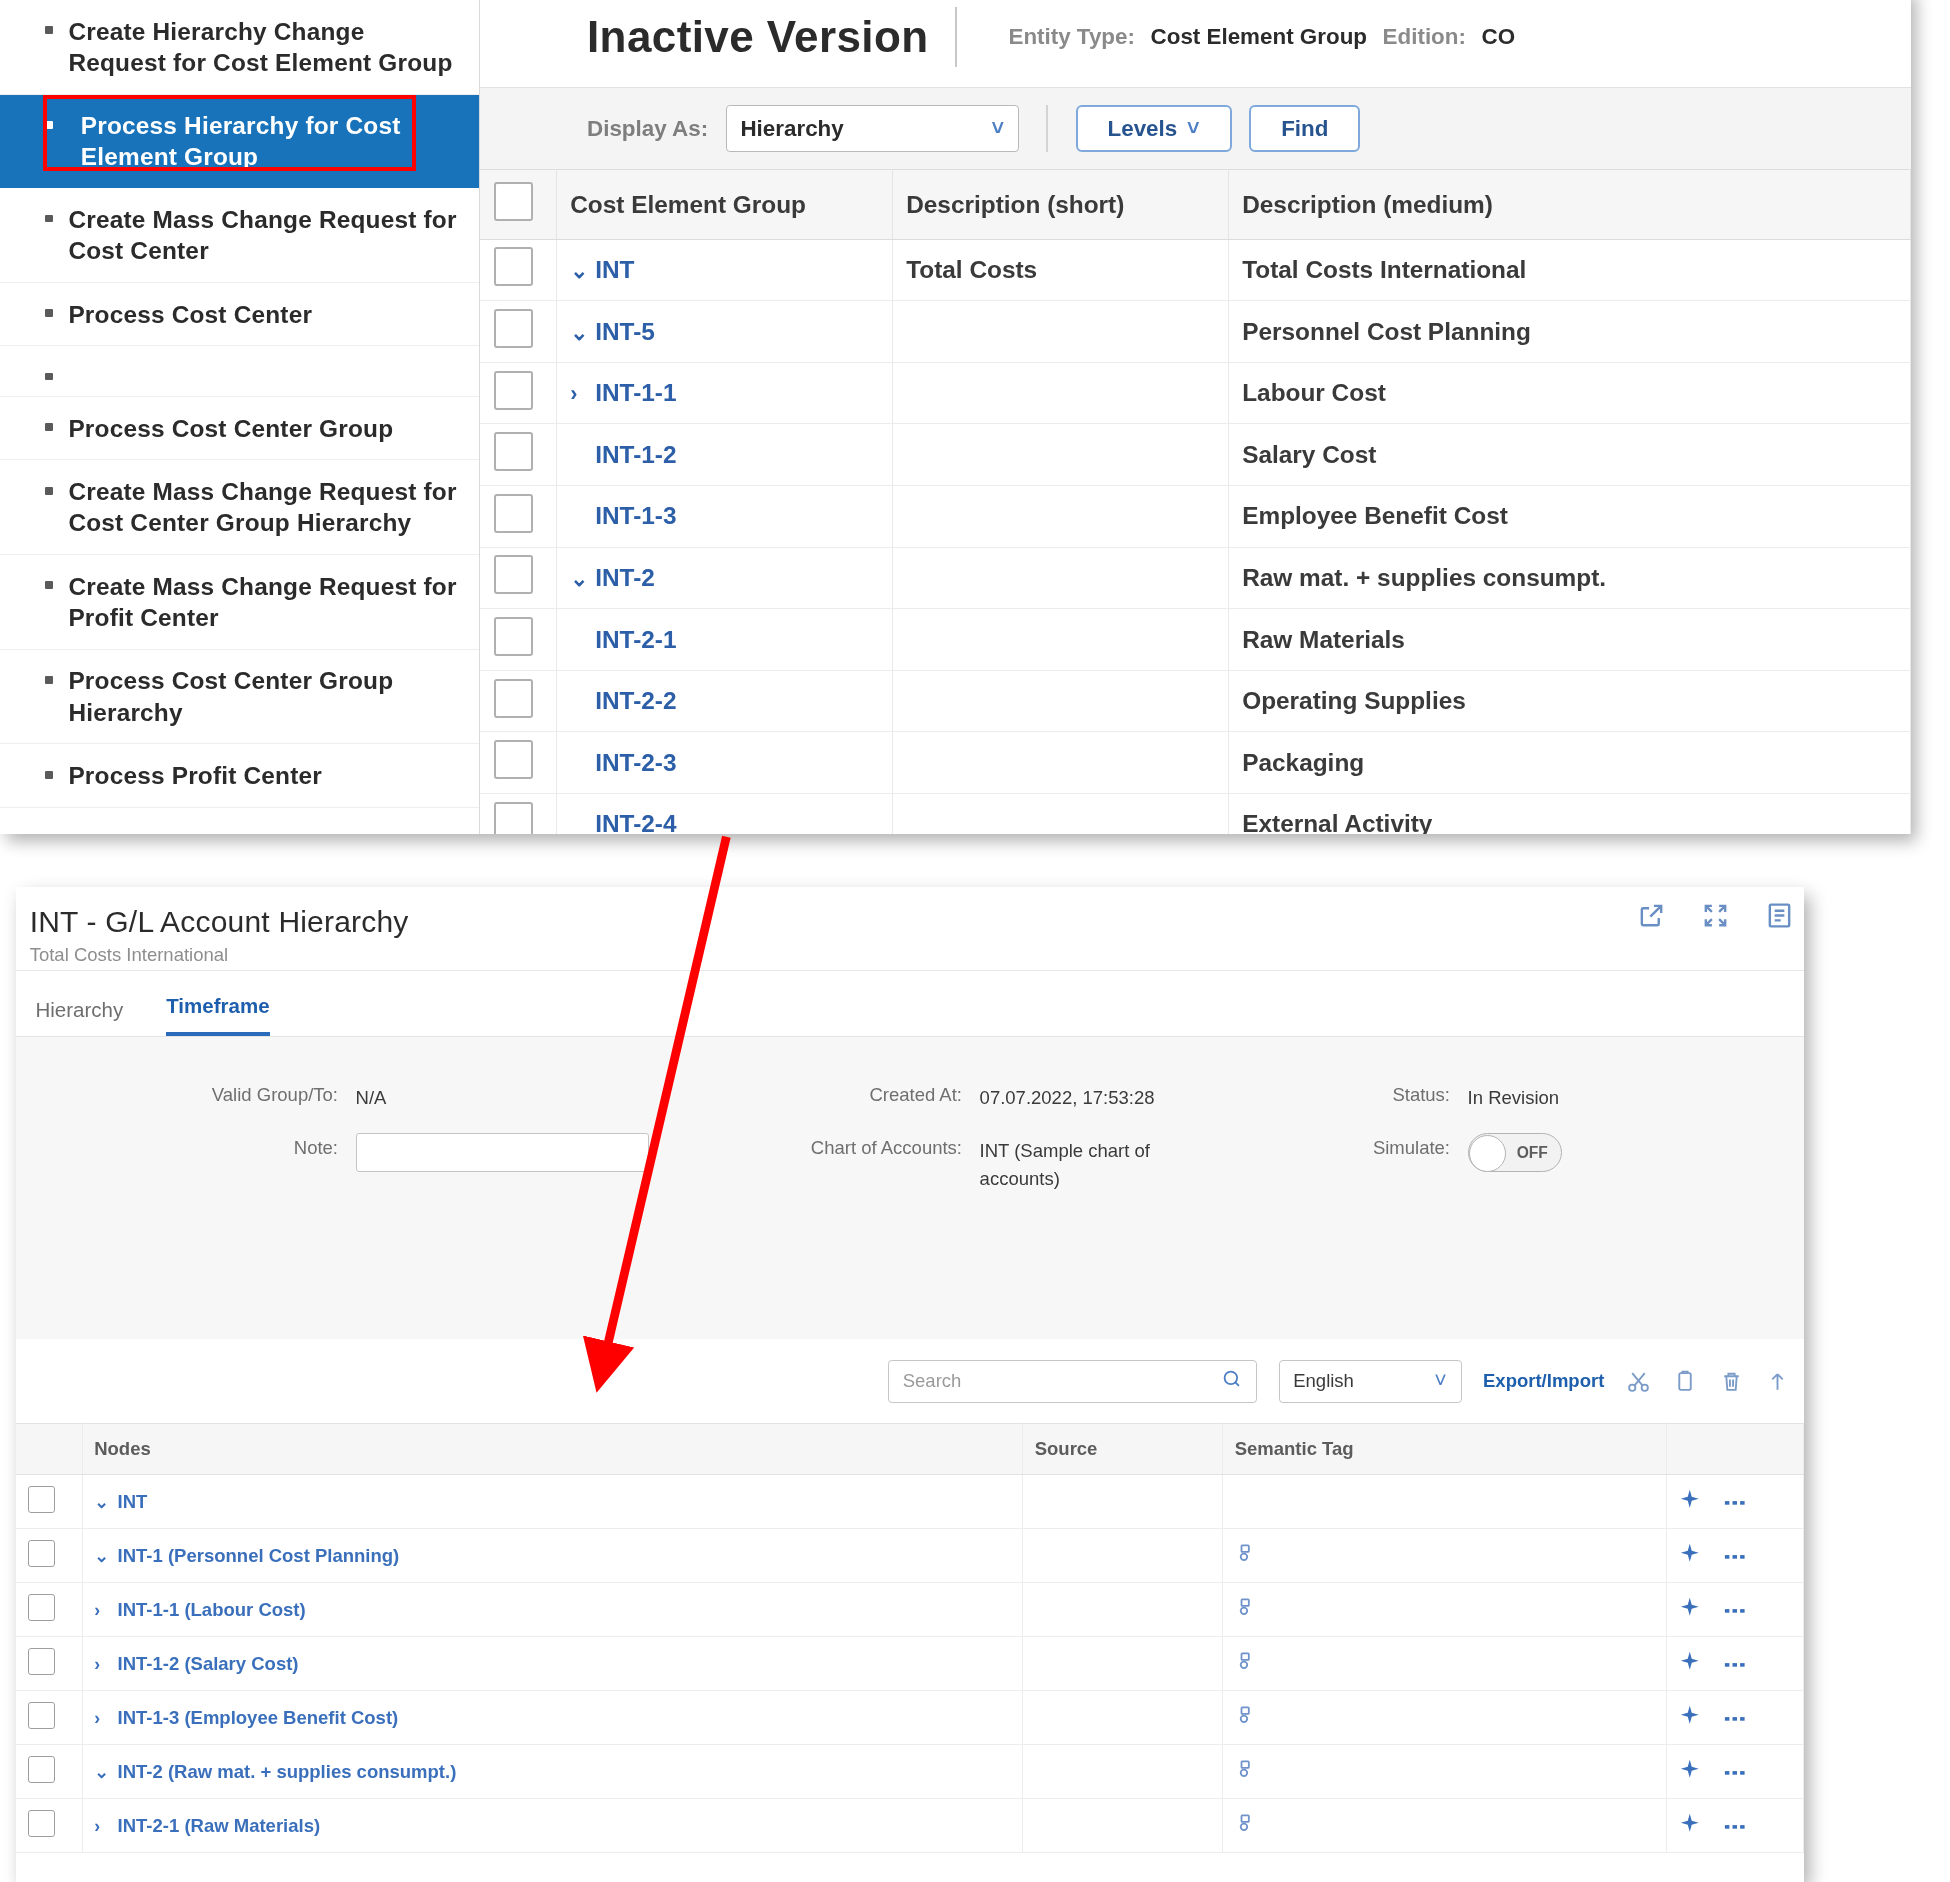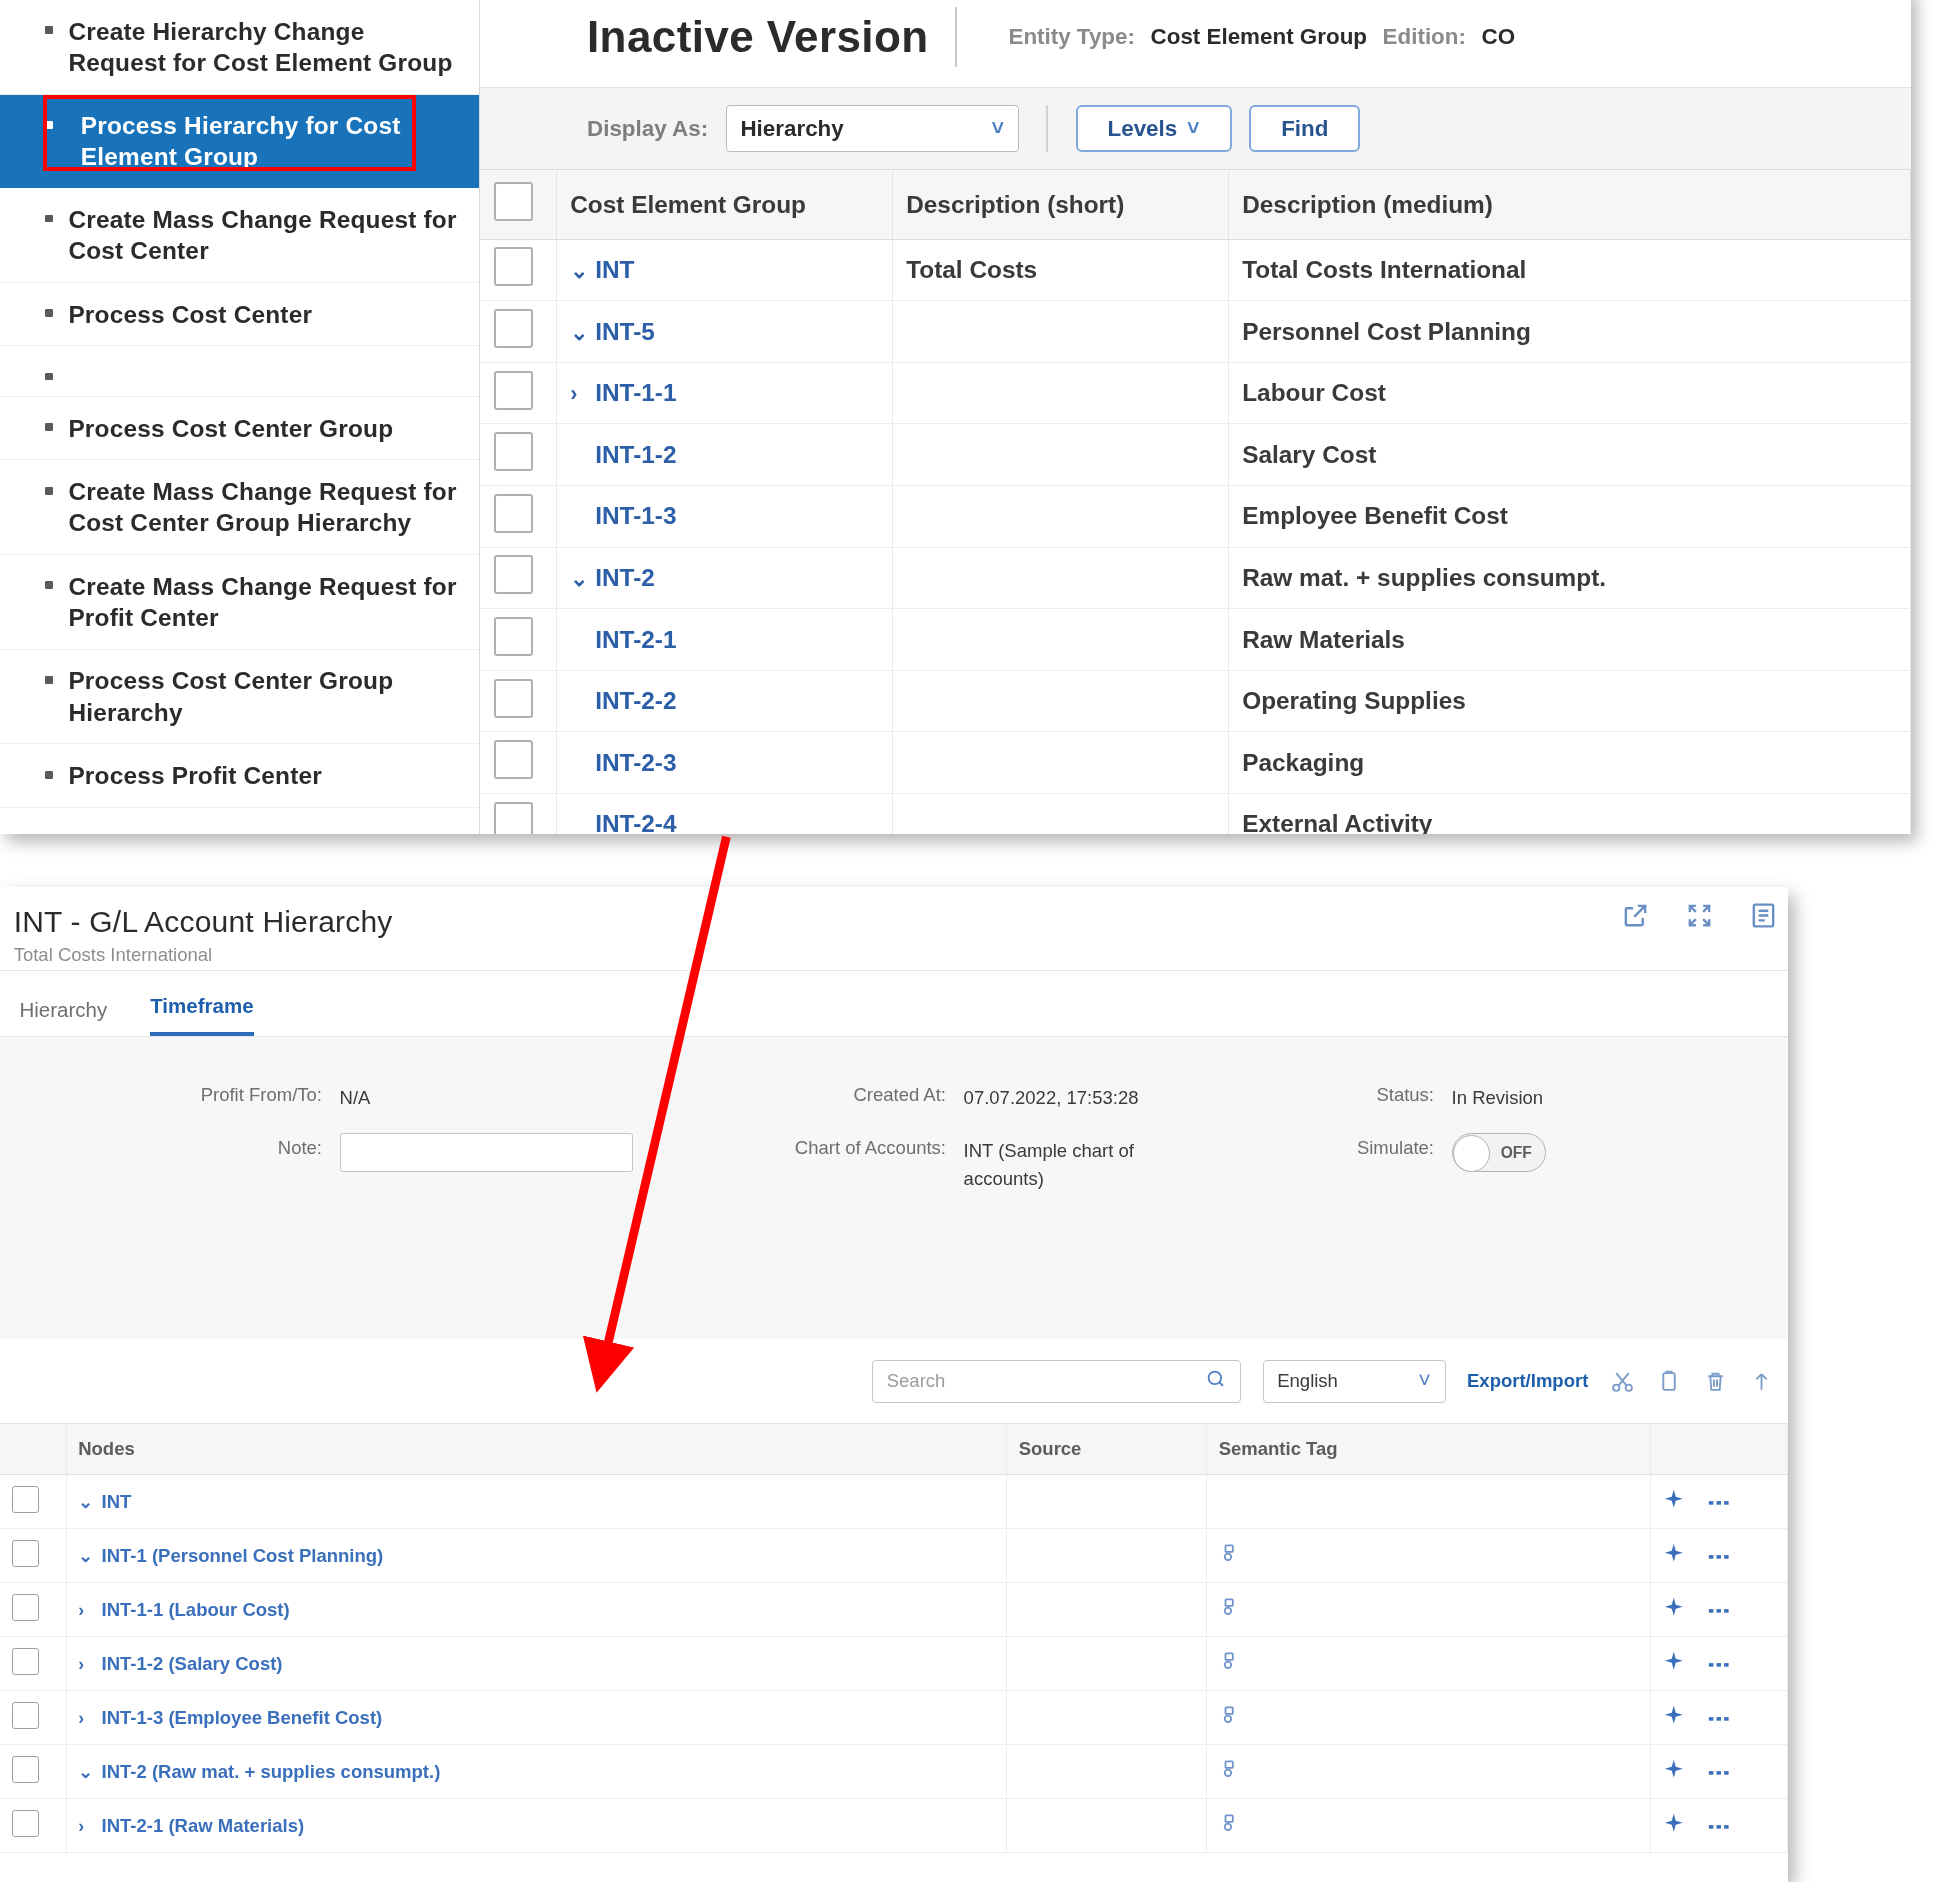--- a/index.html
+++ b/index.html
@@ -206,21 +206,21 @@
     display: inline-block;
     width: 25px;
     font-weight: 800;
   }
   .ind1 { padding-left: 7.8px; }
   .ind2 { padding-left: 47px; }
 
   
   .bottom-panel {
     position: absolute;
-    left: 0; top: 887px;
+    left: 16px; top: 887px;
     width: 1788px;
     height: 995px;
     background: #ffffff;
     box-shadow: 5.9px 7.8px 17.6px rgba(0,0,0,0.32);
     overflow: hidden;
     box-sizing: border-box;
   }
   .bp-head {
     padding: 17.6px 0 13.7px 13.7px;
     position: relative;
@@ -612,21 +612,21 @@
 
     <div class="tabs">
       <div class="tab">Hierarchy</div>
       <div class="tab active">Timeframe</div>
     </div>
 
     <div class="detail-area">
       <div class="detail-grid">
         <div class="dcol c1">
           <div class="drow">
-            <div class="dlabel">Profit From/To:</div>
+            <div class="dlabel">Valid Group/To:</div>
             <div class="dvalue">N/A</div>
           </div>
           <div class="drow">
             <div class="dlabel">Note:</div>
             <input class="note-input" type="text" value="" style="">
           </div>
         </div>
 
         <div class="dcol c2">
           <div class="drow">

